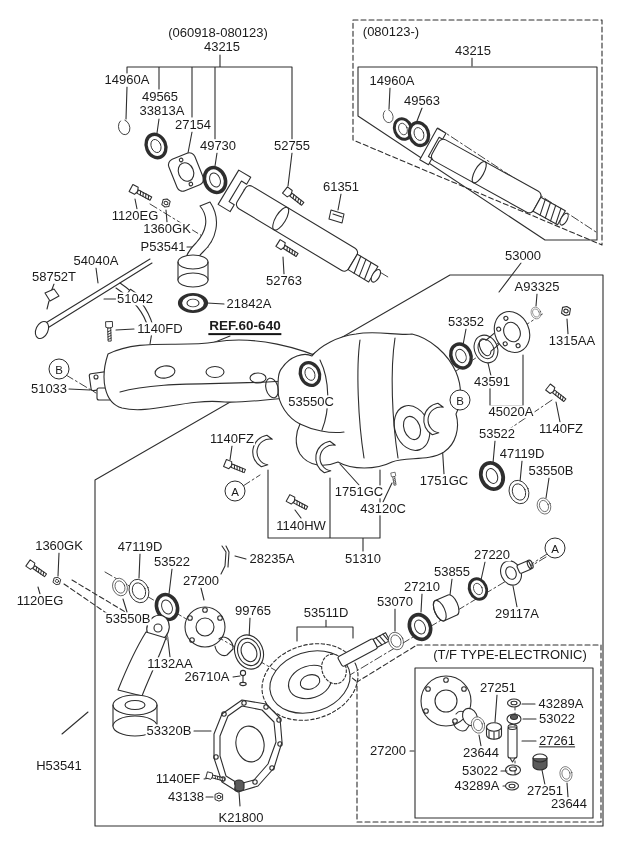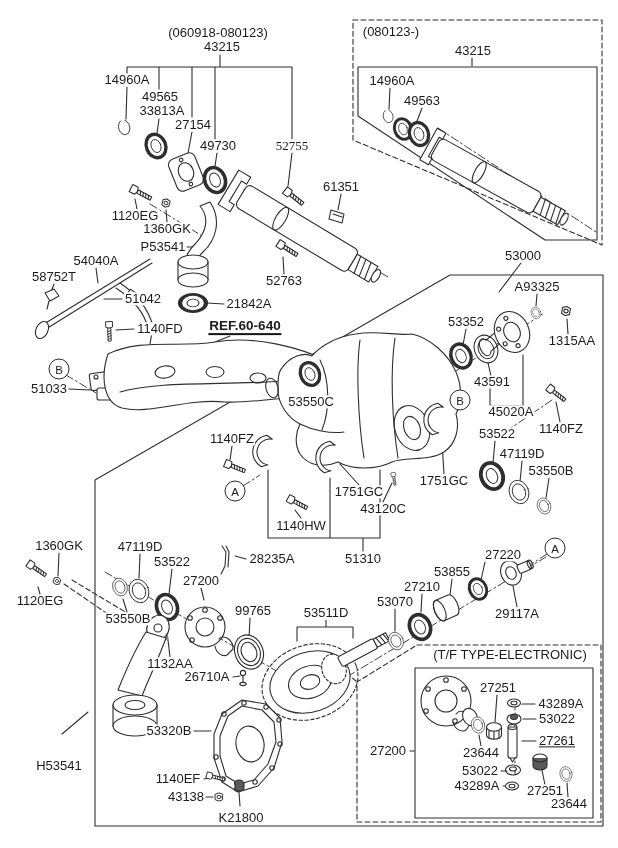--- a/index.html
+++ b/index.html
@@ -415,28 +415,28 @@
 </svg>
 
 <div id="labels-layer">
       <div class="part-label" style="left: 218px; top: 33px;">(060918-080123)</div>
       <div class="part-label" style="left: 222px; top: 47px;">43215</div>
       <div class="part-label" style="left: 127px; top: 80px;">14960A</div>
       <div class="part-label" style="left: 160px; top: 97px;">49565</div>
       <div class="part-label" style="left: 162px; top: 111px;">33813A</div>
       <div class="part-label" style="left: 193px; top: 125px;">27154</div>
       <div class="part-label" style="left: 218px; top: 146px;">49730</div>
-      <div class="part-label" style="left: 292px; top: 146px; font-family: Liberation Serif, serif;">52755</div>
+      <div class="part-label" style="left: 292px; top: 146px;">52755</div>
       <div class="part-label" style="left: 341px; top: 187px;">61351</div>
       <div class="part-label" style="left: 135px; top: 216px;">1120EG</div>
       <div class="part-label" style="left: 167px; top: 229px;">1360GK</div>
       <div class="part-label" style="left: 151px; top: 247px; margin-left: 12px;">P53541</div>
       <div class="part-label" style="left: 96px; top: 261px;">54040A</div>
       <div class="part-label" style="left: 54px; top: 277px;">58752T</div>
-      <div class="part-label" style="left: 143px; top: 299px;">51042</div>
+      <div class="part-label" style="left: 135px; top: 299px;">51042</div>
       <div class="part-label" style="left: 249px; top: 304px;">21842A</div>
       <div class="part-label" style="left: 284px; top: 281px;">52763</div>
       <div class="part-label" style="left: 160px; top: 329px;">1140FD</div>
       <div class="part-label ref" style="left: 245px; top: 327px;">REF.60-640</div>
       <div class="part-label" style="left: 49px; top: 389px; text-align: center;">51033</div>
       <div class="part-label" style="left: 391px; top: 32px;">(080123-)</div>
       <div class="part-label" style="left: 473px; top: 51px;">43215</div>
       <div class="part-label" style="left: 392px; top: 81px;">14960A</div>
       <div class="part-label" style="left: 422px; top: 101px;">49563</div>
       <div class="part-label" style="left: 523px; top: 256px;">53000</div>
@@ -465,21 +465,21 @@
       <div class="part-label" style="left: 128px; top: 619px;">53550B</div>
       <div class="part-label" style="left: 253px; top: 611px;">99765</div>
       <div class="part-label" style="left: 170px; top: 664px;">1132AA</div>
       <div class="part-label" style="left: 207px; top: 677px;">26710A</div>
       <div class="part-label" style="left: 59px; top: 741px; margin-top: 25px;">H53541</div>
       <div class="part-label" style="left: 169px; top: 731px;">53320B</div>
       <div class="part-label" style="left: 326px; top: 613px;">53511D</div>
       <div class="part-label" style="left: 395px; top: 602px;">53070</div>
       <div class="part-label" style="left: 422px; top: 587px;">27210</div>
       <div class="part-label" style="left: 452px; top: 572px;">53855</div>
-      <div class="part-label" style="left: 503px; top: 555px;">27220</div>
+      <div class="part-label" style="left: 492px; top: 555px;">27220</div>
       <div class="part-label" style="left: 517px; top: 614px;">29117A</div>
       <div class="part-label" style="left: 178px; top: 779px;">1140EF</div>
       <div class="part-label" style="left: 186px; top: 797px;">43138</div>
       <div class="part-label" style="left: 241px; top: 812px; margin-top: 6px;">K21800</div>
       <div class="part-label" style="left: 510px; top: 655px;">(T/F TYPE-ELECTRONIC)</div>
       <div class="part-label" style="left: 388px; top: 751px;">27200</div>
       <div class="part-label" style="left: 498px; top: 688px;">27251</div>
       <div class="part-label" style="left: 561px; top: 704px;">43289A</div>
       <div class="part-label" style="left: 557px; top: 719px;">53022</div>
       <div class="part-label" style="left: 557px; top: 741px; text-decoration: underline;">27261</div>

